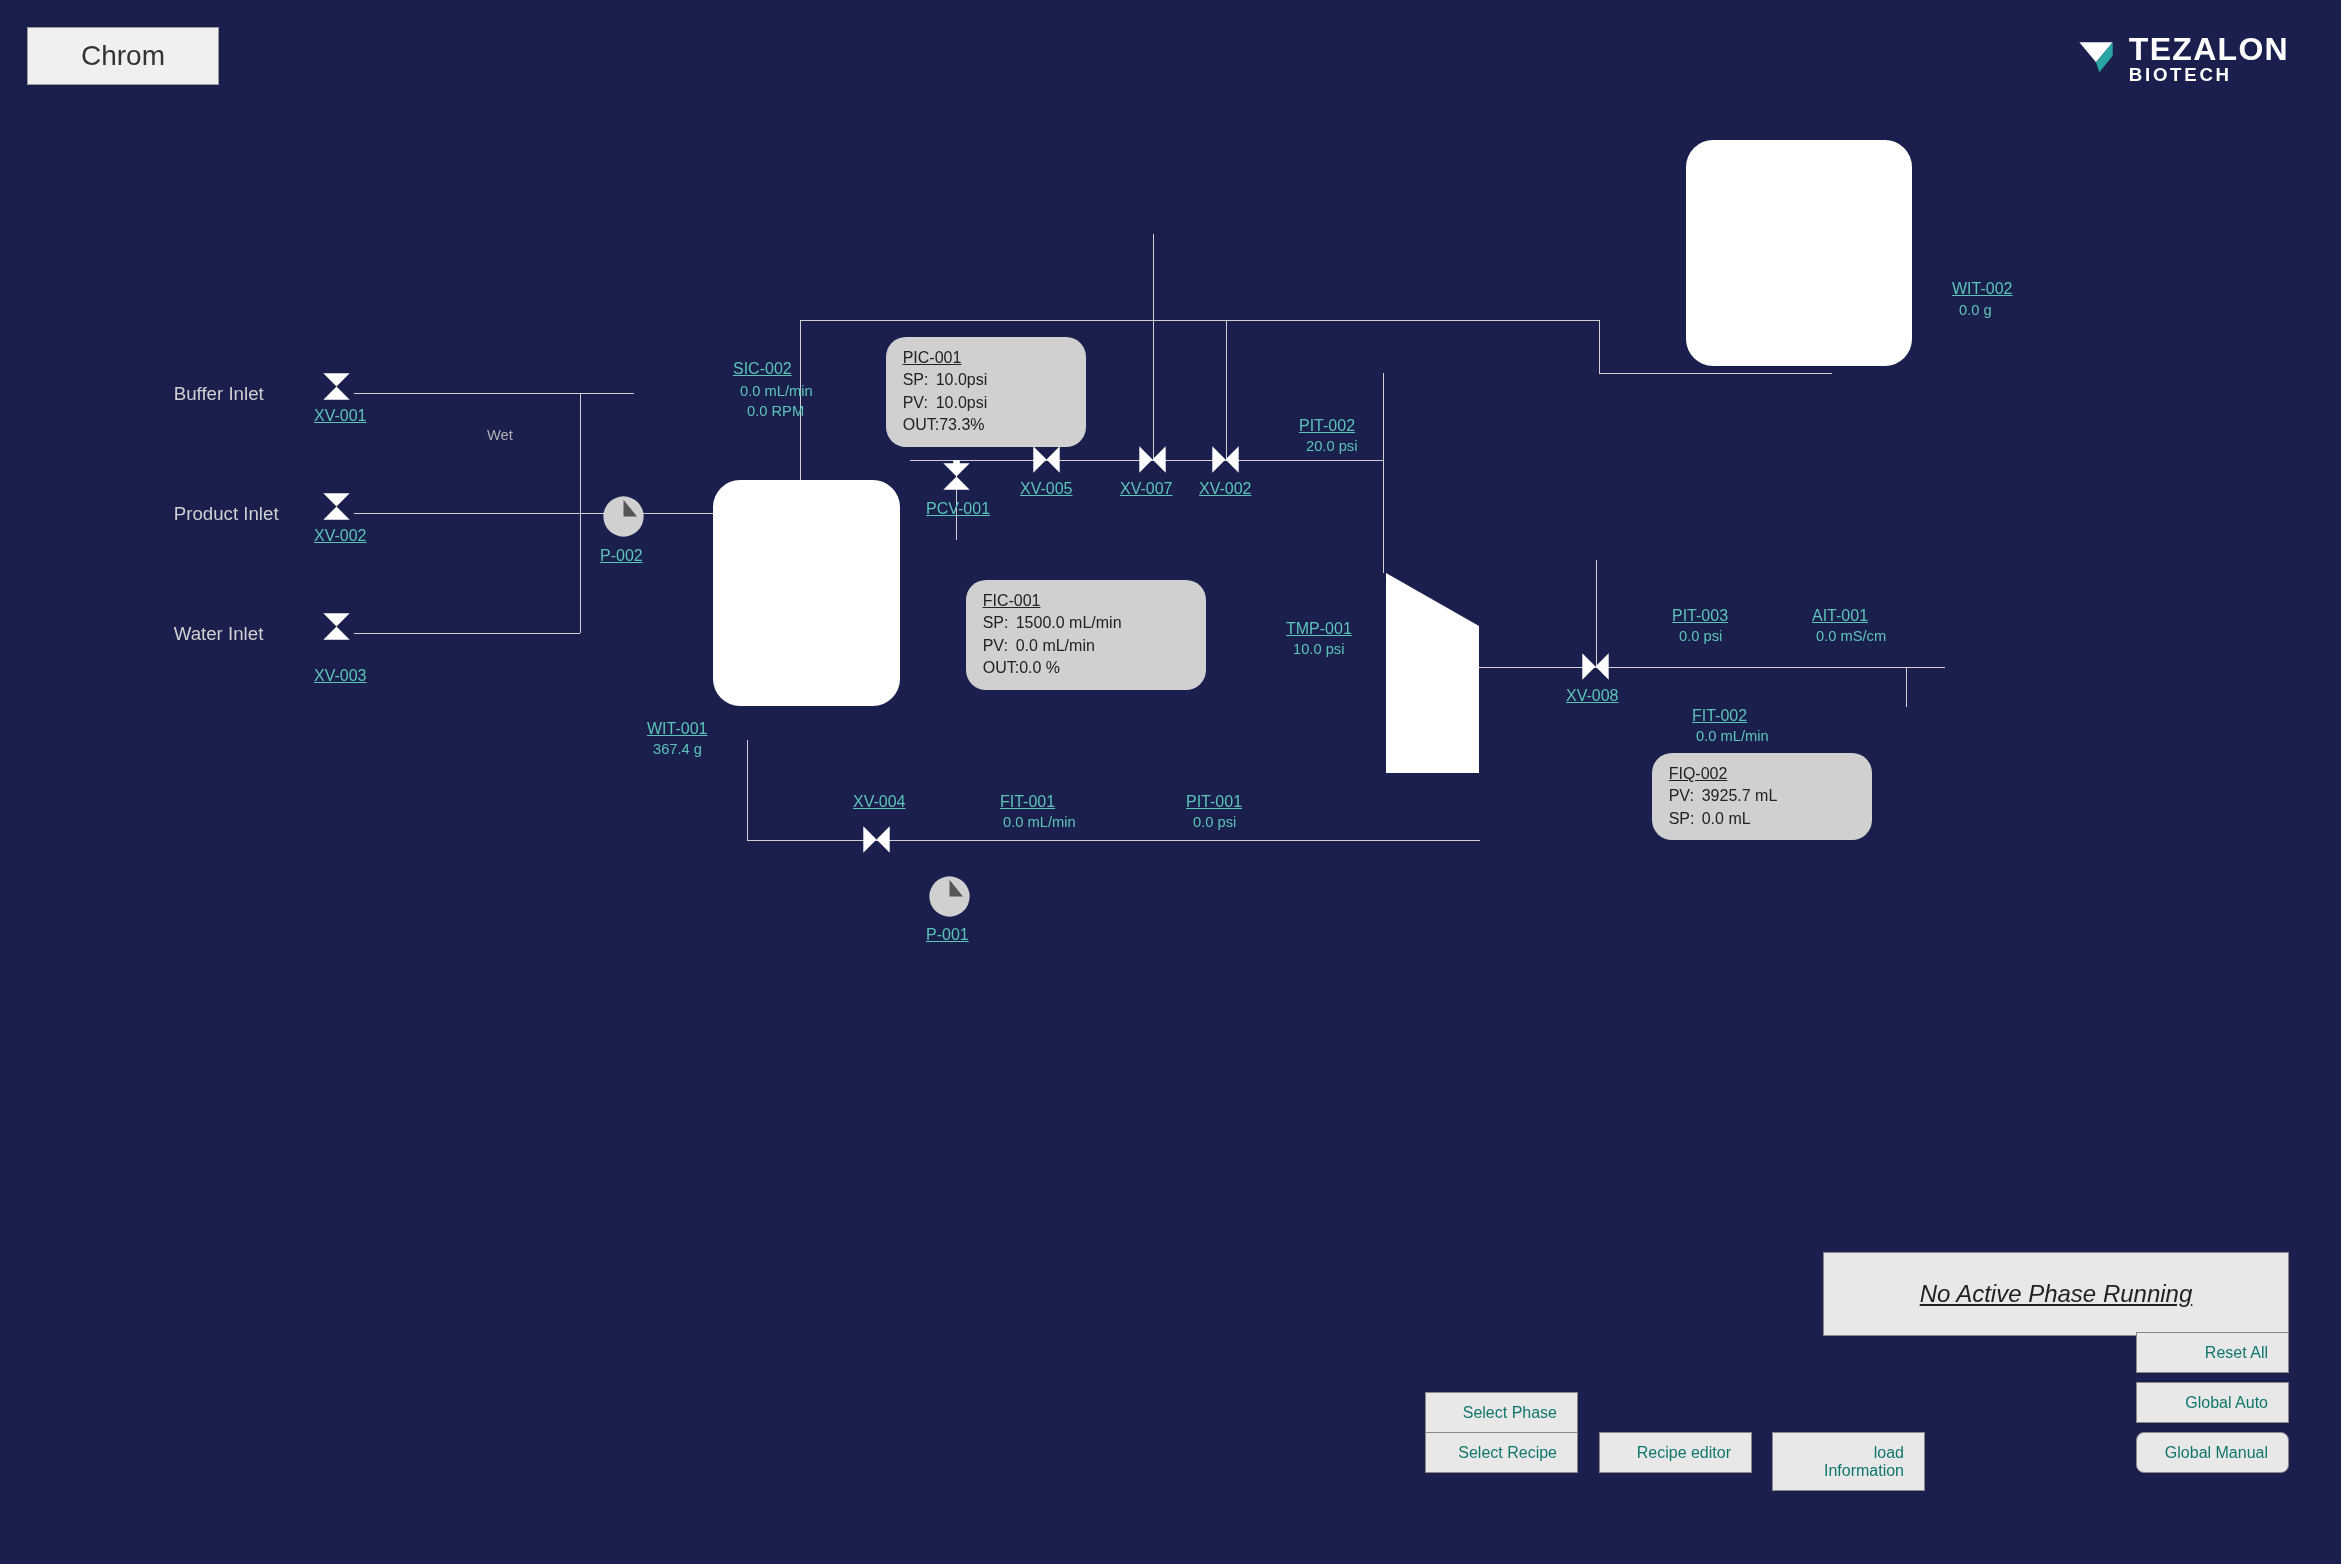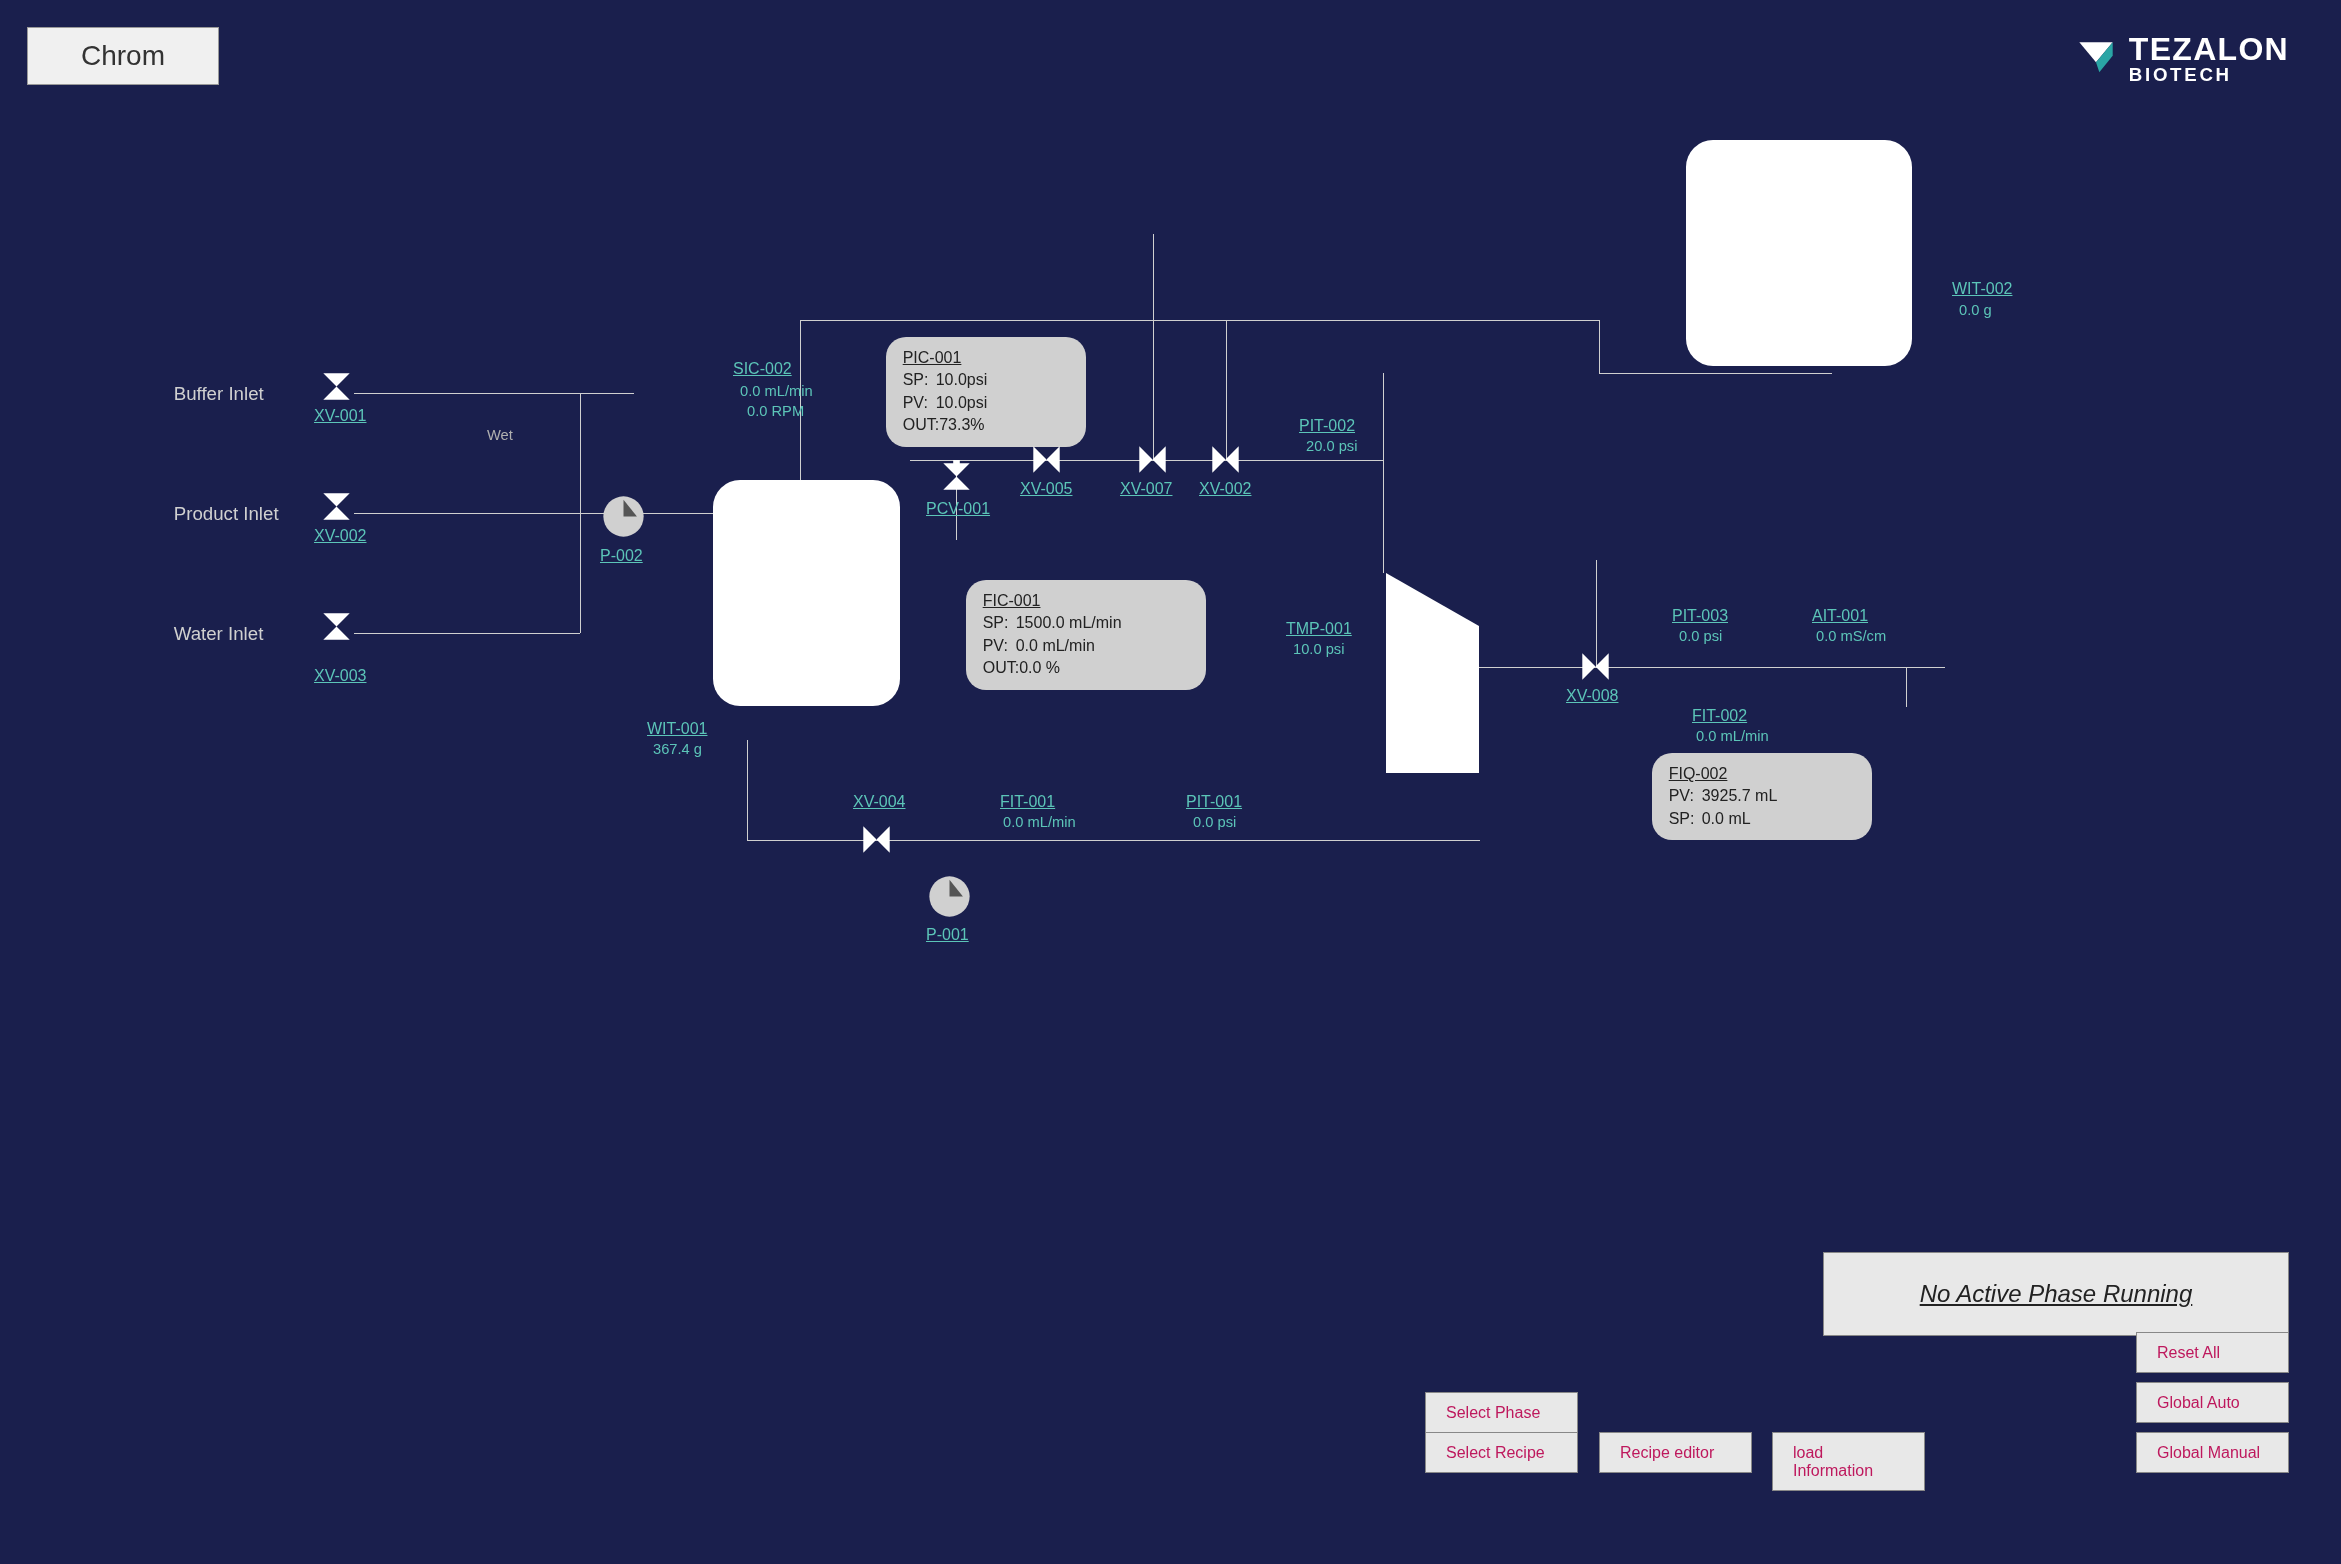--- a/index.html
+++ b/index.html
@@ -136,24 +136,24 @@
     text-decoration: underline;
     padding: 27px 67px;
     text-align: center;
     margin-top: 40px;
   }
   
   .btn {
     position: absolute;
     background: #e8e8e8;
     border: 0.7px solid #888;
-    color: #be185d;
+    color: #0f766e;
     font-size: 16px;
     padding: 10.7px 20px;
-    text-align: left;
+    text-align: right;
     cursor: pointer;
   }
 </style>
 </head>
 <body>
 
 <button class="tab-btn">Chrom</button>
 
 <div class="logo">
   <svg width="40" height="40" viewBox="0 0 60 60">
@@ -355,19 +355,19 @@
   <div class="tank" style="top:-27px; left:1519px; width:226px; height:226px;"></div>
   <div class="tag" style="top:113px; left:1785px;">WIT-002</div>
   <div class="reading" style="top:135px; left:1792px;">0.0 g</div>
 
 </div>
 
 <div class="status-box" style="top:1212px; right:53px; width:466px;">No Active Phase Running</div>
 
 <button class="btn" style="top:1332px; right:53px; width:153px;">Reset All</button>
 <button class="btn" style="top:1382px; right:53px; width:153px;">Global Auto</button>
-<button class="btn" style="top:1432px; right:53px; width:153px;">Global Manual</button>
+<button class="btn" style="top:1432px; right:53px; width:153px;border-radius:8px;">Global Manual</button>
 
 <button class="btn" style="top:1392px; left:1425px; width:153px;">Select Phase</button>
 <button class="btn" style="top:1432px; left:1425px; width:153px;">Select Recipe</button>
 <button class="btn" style="top:1432px; left:1599px; width:153px;">Recipe editor</button>
 <button class="btn" style="top:1432px; left:1772px; width:153px;">load Information</button>
 
 
 </body></html>

